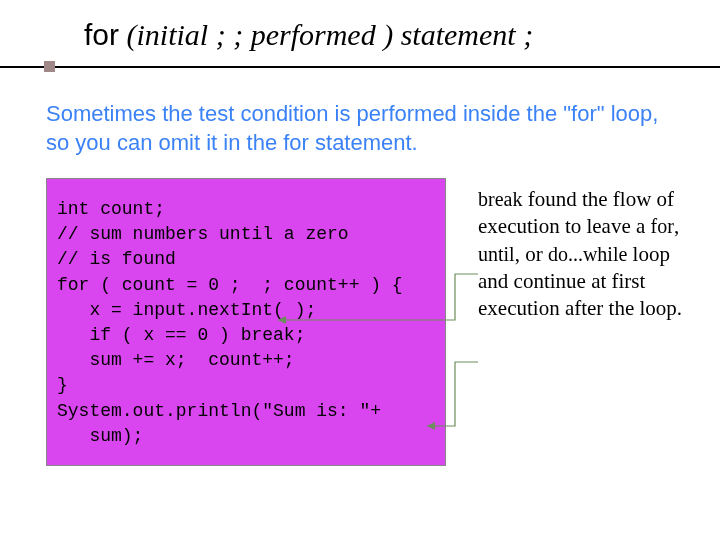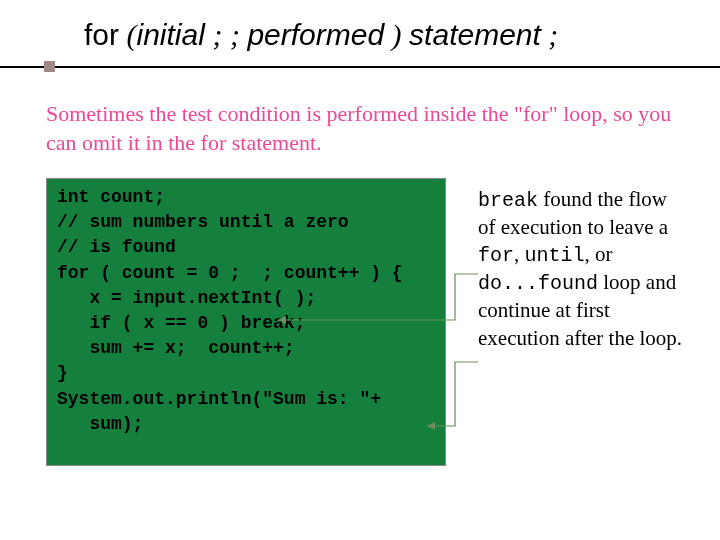--- a/index.html
+++ b/index.html
@@ -1,26 +1,26 @@
 <!DOCTYPE html>
 <html><head>
 <meta charset="utf-8">
 <style>
   * { margin: 0; padding: 0; box-sizing: border-box; }
   body { width: 720px; height: 540px; background: #fff; font-family: Arial, sans-serif; position: relative; overflow: hidden; }
   .heading { font-size: 30px; padding: 18px 0 8px 84px; color: #000; font-family: Arial, sans-serif; }
   .heading .kw { font-family: Arial, sans-serif; }
-  .heading .it { font-style: italic; font-family: Liberation Sans, sans-serif; }
+  .heading .it { font-style: italic; font-family: Liberation Serif, serif; }
   .heading .norm { font-style: italic; font-family: 'Times New Roman', serif; }
   .rule-line { position: absolute; top: 66px; left: 0; width: 720px; height: 2px; background: #000; }
   .square { position: absolute; top: 61px; left: 44px; width: 11px; height: 11px; background: #a08888; }
-  .body-text { position: absolute; top: 100px; left: 46px; right: 40px; font-size: 22px; line-height: 1.3; color: #ec4899; font-family: Liberation Serif, serif; }
-  .code-box { position: absolute; top: 178px; left: 46px; width: 400px; height: 288px; background: #15803d; border: 1px solid #888; padding: 6px 10px; font-family: 'Courier New', monospace; font-size: 18px; font-weight: bold; line-height: 1.4; color: #000; white-space: pre; }
+  .body-text { position: absolute; top: 100px; left: 46px; right: 40px; font-size: 22px; line-height: 1.3; color: #3b82f6; font-family: Liberation Sans, sans-serif; }
+  .code-box { position: absolute; top: 178px; left: 46px; width: 400px; height: 288px; background: #d946ef; border: 1px solid #888; padding: 18px 10px; font-family: 'Courier New', monospace; font-size: 18px; font-weight: normal; line-height: 1.4; color: #000; white-space: pre; }
   .side-note { position: absolute; top: 186px; left: 478px; width: 210px; font-family: 'Times New Roman', serif; font-size: 21px; line-height: 1.3; color: #000; }
-  .side-note .sans { font-family: Liberation Mono, monospace; font-size: 20px; }
+  .side-note .sans { font-family: Liberation Serif, serif; font-size: 20px; }
   .arrow-line { stroke: #6b8e5a; stroke-width: 1.2; fill: none; }
   .arrow-head { fill: #6b8e5a; }
   svg.arrows { position: absolute; top: 0; left: 0; width: 720px; height: 540px; pointer-events: none; }
 </style>
 </head>
 <body>
 
 <div class="heading">
   <span class="kw">for</span><span class="norm"> (</span><span class="it">initial</span><span class="norm"> ;  ; </span><span class="it">performed</span><span class="norm"> ) </span><span class="it">statement</span><span class="norm"> ;</span>
 </div>
@@ -35,21 +35,21 @@
 // is found
 for ( count = 0 ;  ; count++ ) {
    x = input.nextInt( );
    if ( x == 0 ) break;
    sum += x;  count++;
 }
 System.out.println("Sum is: "+
    sum);</div>
 
 <div class="side-note">
-  <span class="sans">break</span><span> found the flow of execution to leave a </span><span class="sans">for</span><span>, </span><span class="sans">until</span><span>, or </span><span class="sans">do...found</span><span> loop and continue at first execution after the loop.</span>
+  <span class="sans">break</span><span> found the flow of execution to leave a </span><span class="sans">for</span><span>, </span><span class="sans">until</span><span>, or </span><span class="sans">do...while</span><span> loop and continue at first execution after the loop.</span>
 </div>
 
 <svg class="arrows">
   <path class="arrow-line" d="M 478 274 L 455 274 L 455 320 L 278 320"></path>
   <polygon class="arrow-head" points="278,320 286,316 286,324"></polygon>
   <path class="arrow-line" d="M 478 362 L 455 362 L 455 426 L 427 426"></path>
   <polygon class="arrow-head" points="427,426 435,422 435,430"></polygon>
 </svg>
 
 </body></html>

